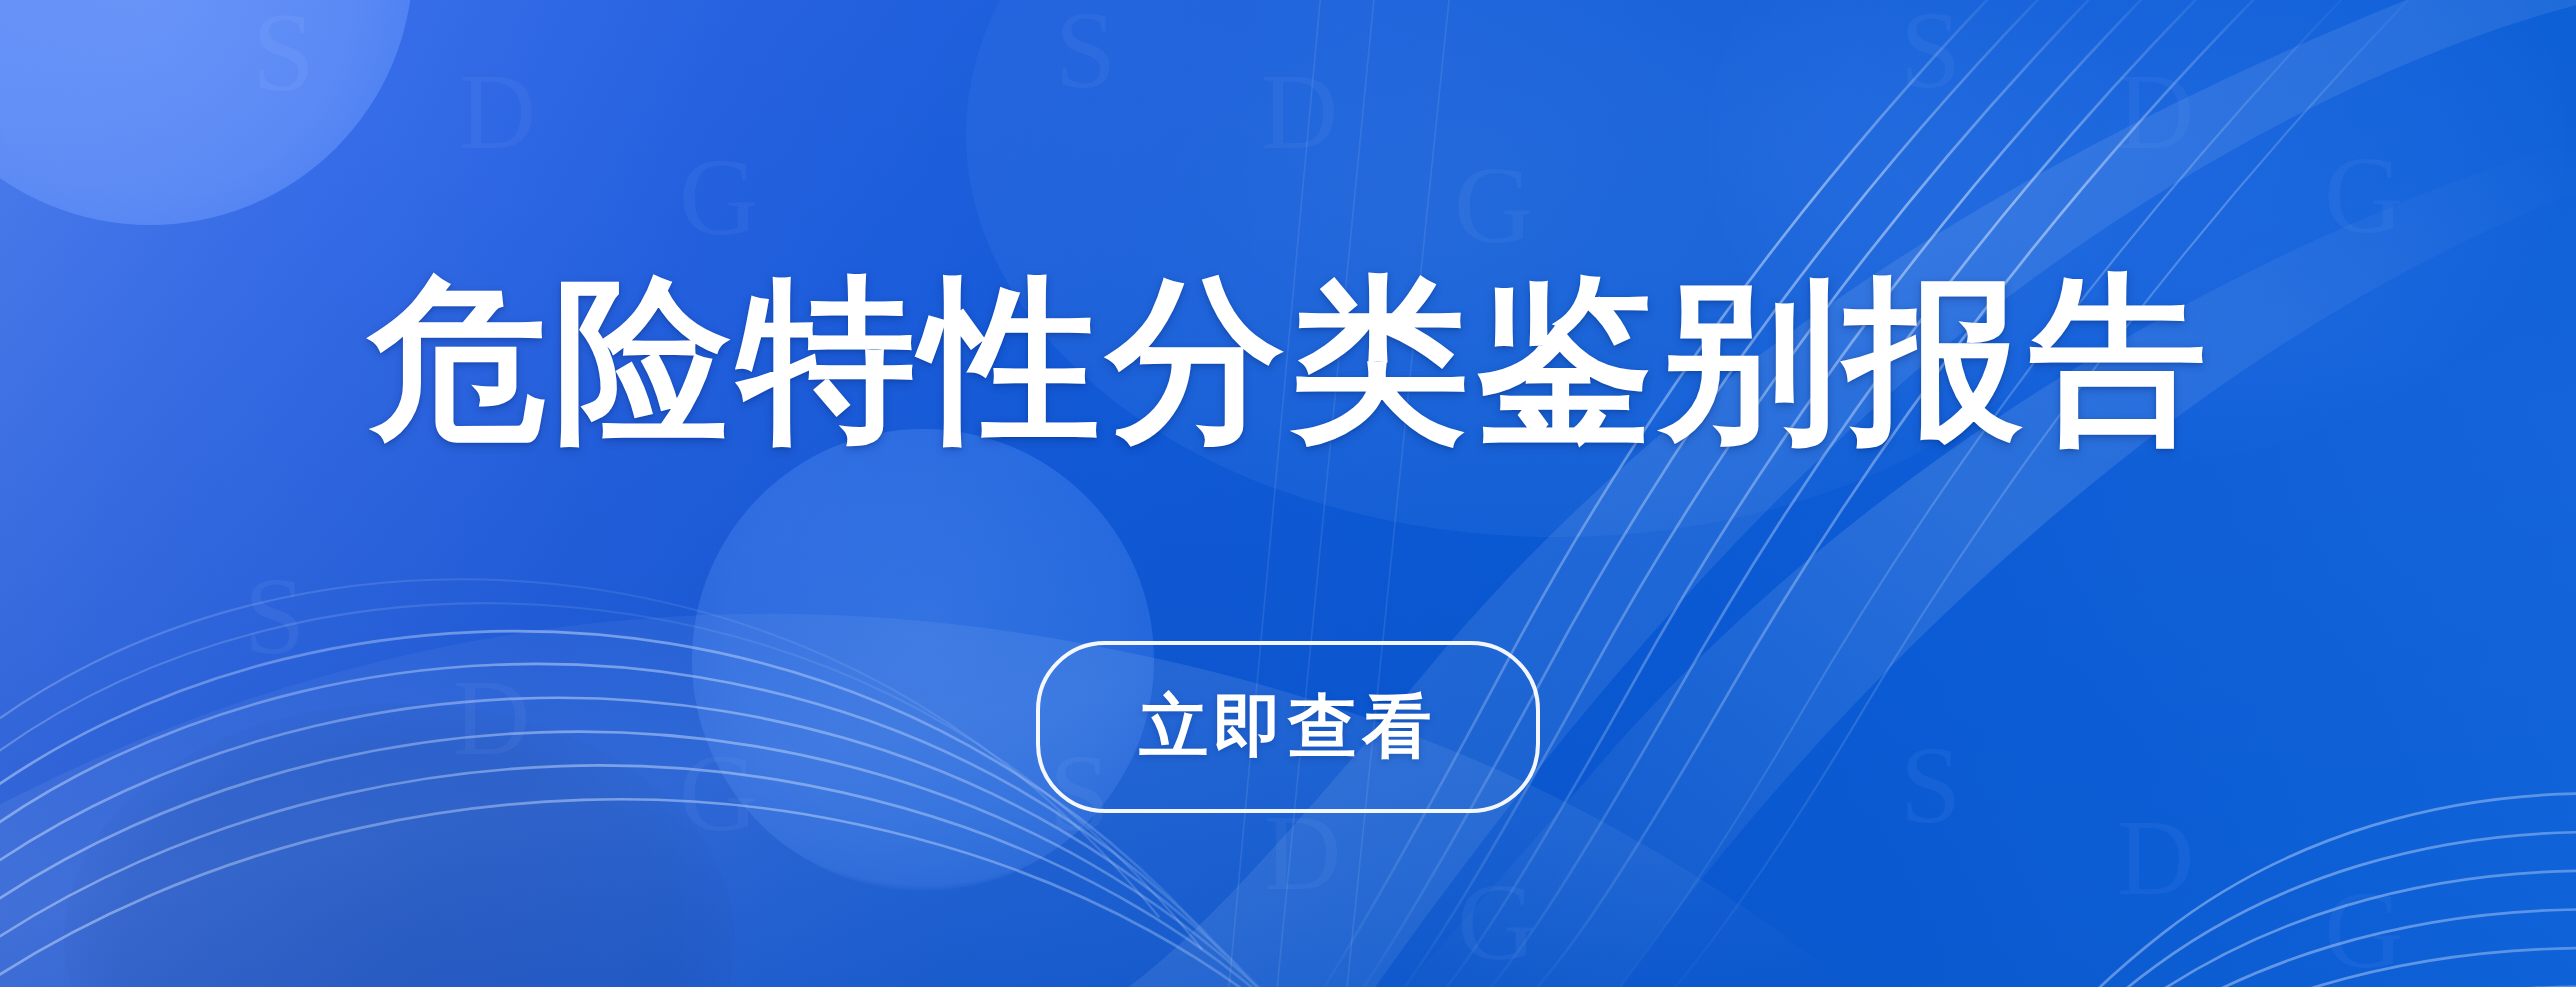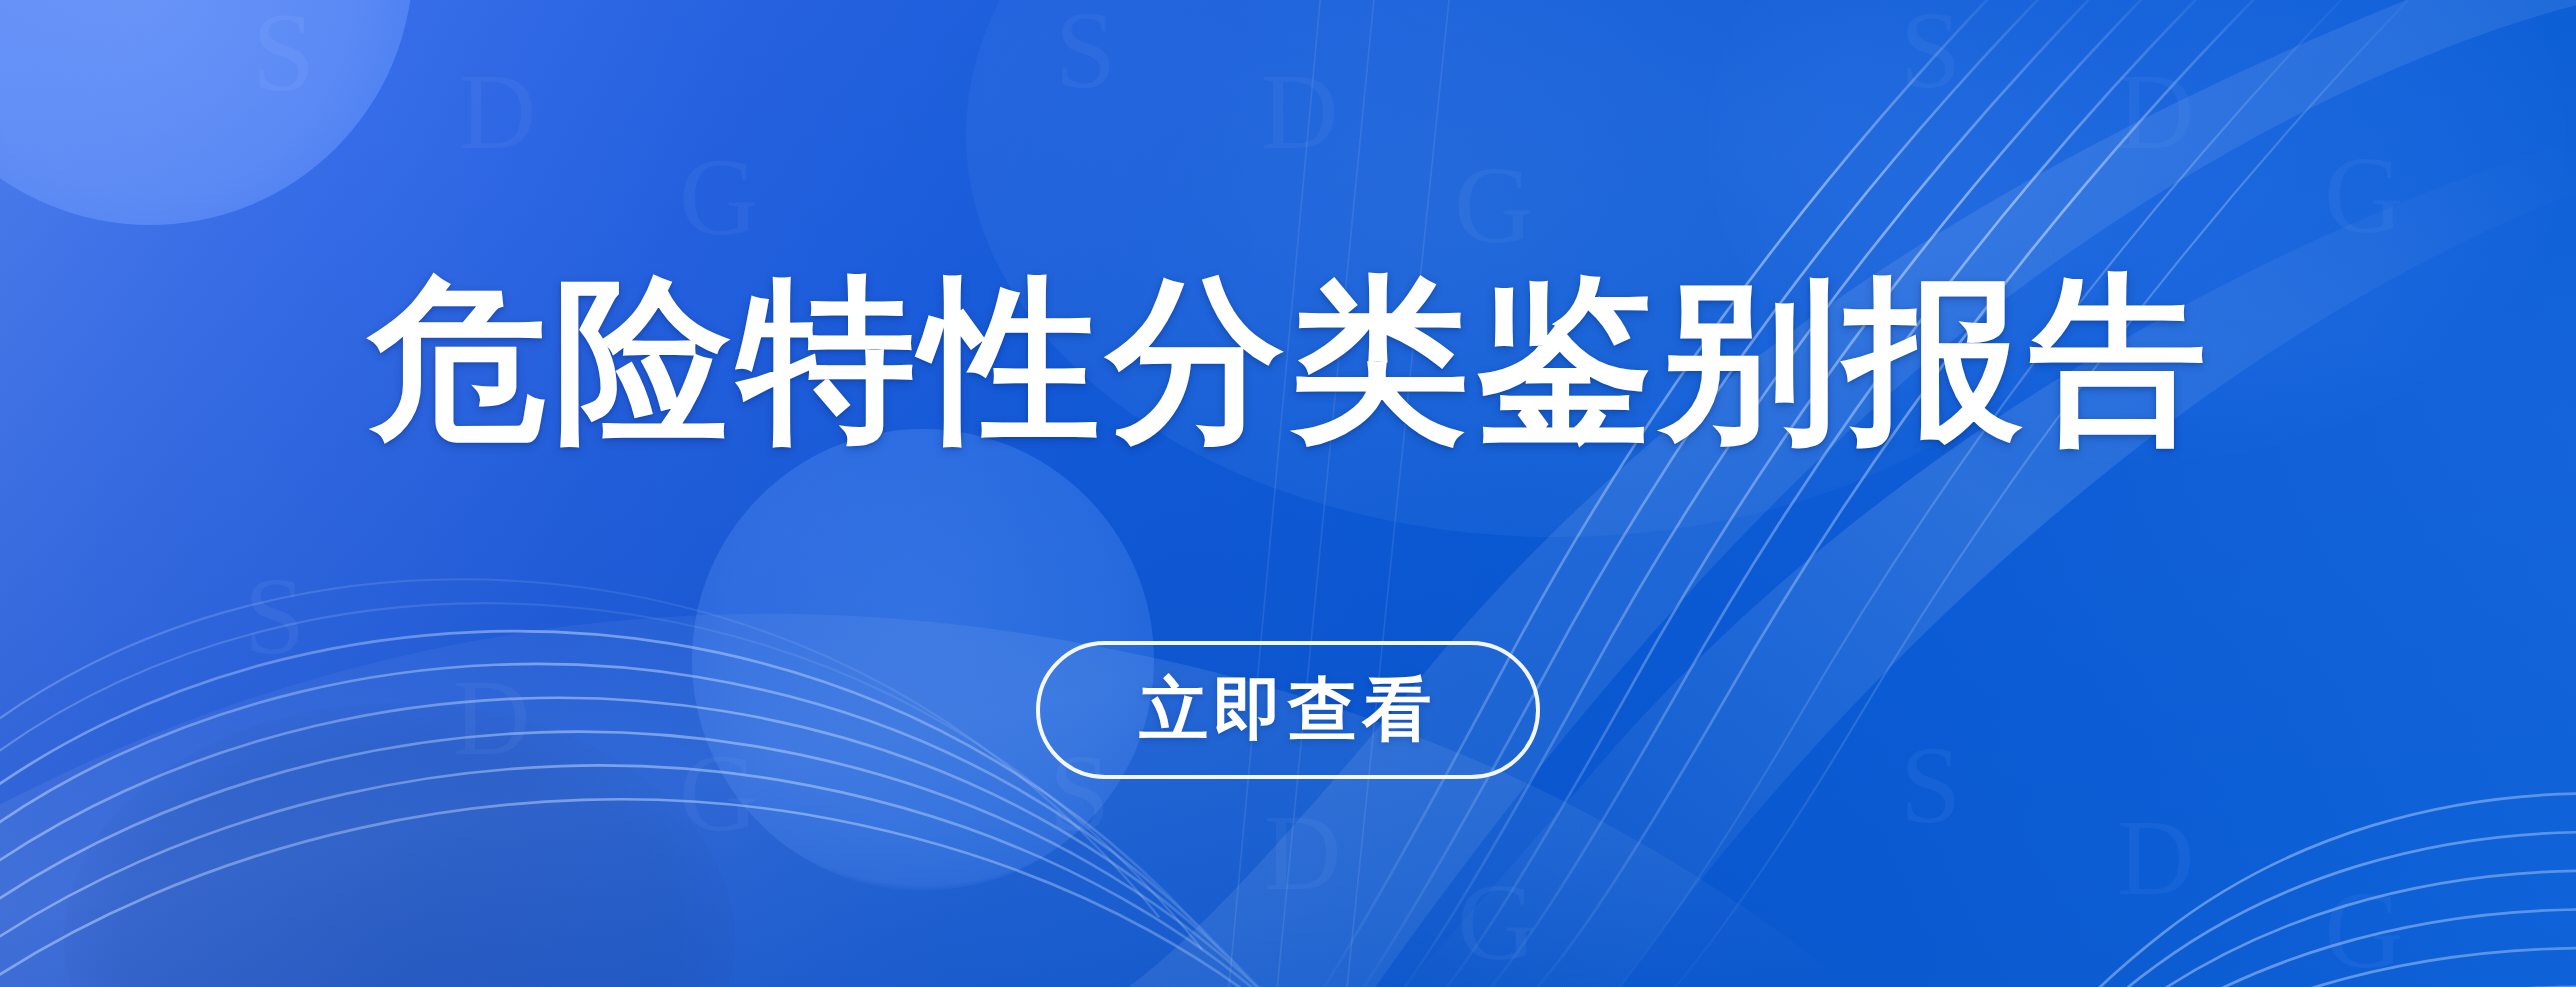--- a/index.html
+++ b/index.html
@@ -151,21 +151,21 @@
     display: flex;
     justify-content: center;
     width: 100%;
   }
   .cta-button {
     display: inline-flex;
     align-items: center;
     justify-content: center;
     box-sizing: border-box;
     min-width: 504px;
-    height: 138px;
+    height: 172px;
     padding: 0 52px;
     border: 4.3px solid rgba(255,255,255,0.95);
     border-radius: 69px;
     background: transparent;
     color: #ffffff;
     font-family: "Liberation Sans", "DejaVu Sans", sans-serif;
     font-weight: 700;
     font-size: 69px;
     letter-spacing: 5.4px;
     text-shadow: 0 2.1px 6.4px rgba(4,38,110,0.28);

